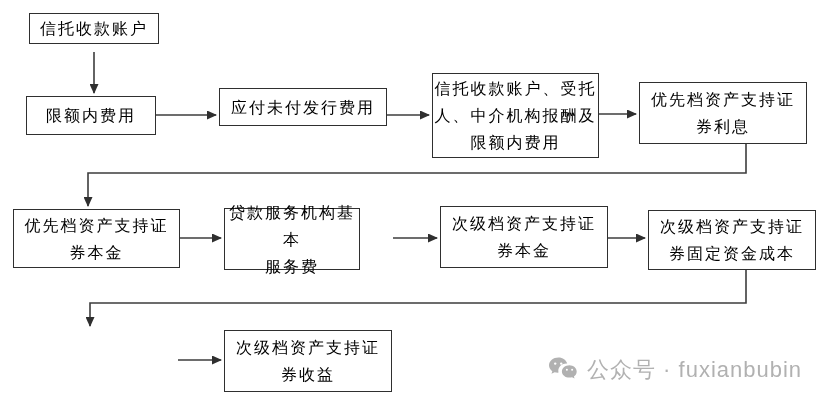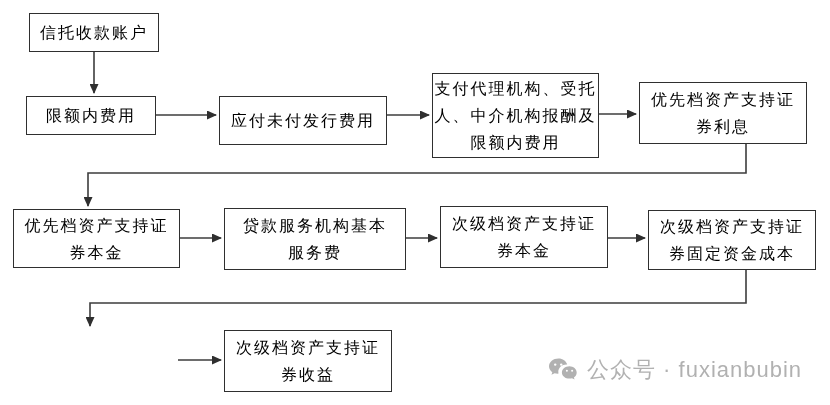--- a/index.html
+++ b/index.html
@@ -22,21 +22,21 @@
     border:1.5px solid #2f2f2f;
     color:#000000;
     font-size:16px;
     line-height:27px;
     letter-spacing:2px;
     text-align:center;
   }
   .node span { white-space:pre-line; }
   .watermark {
     position:absolute; left:548px; top:355px;
-    display:flex; align-items:flex-end; gap:9px;
+    display:flex; align-items:center; gap:9px;
     color:#b1b1b1;
   }
   .watermark .wm-text {
     font-size:22px;
     letter-spacing:1px;
     white-space:nowrap;
   }
 </style>
 </head>
 <body>
@@ -56,49 +56,49 @@
       <line x1="599" y1="114" x2="636" y2="114" marker-end="url(#arrow)"></line>
       <polyline points="746,144 746,173 88,173 88,206" marker-end="url(#arrow)"></polyline>
       <line x1="180" y1="238" x2="221" y2="238" marker-end="url(#arrow)"></line>
       <line x1="393" y1="238" x2="437" y2="238" marker-end="url(#arrow)"></line>
       <line x1="608" y1="238" x2="645" y2="238" marker-end="url(#arrow)"></line>
       <polyline points="746,270 746,303 90,303 90,326" marker-end="url(#arrow)"></polyline>
       <line x1="178" y1="360" x2="221" y2="360" marker-end="url(#arrow)"></line>
     </g>
   </svg>
 
-  <div class="node" style="left:29px;top:13px;width:130px;height:39px">
+  <div class="node" style="left:29px;top:13px;width:130px;height:31px">
     <span>信托收款账户</span>
   </div>
 
   <div class="node" style="left:26px;top:96px;width:130px;height:39px">
     <span>限额内费用</span>
   </div>
 
-  <div class="node" style="left:219px;top:96px;width:168px;height:49px">
+  <div class="node" style="left:219px;top:88px;width:168px;height:38px">
     <span>应付未付发行费用</span>
   </div>
 
   <div class="node" style="left:432px;top:73px;width:167px;height:85px">
-    <span>支付代理机构、受托
+    <span>信托收款账户、受托
 人、中介机构报酬及
 限额内费用</span>
   </div>
 
   <div class="node" style="left:639px;top:82px;width:168px;height:62px">
     <span>优先档资产支持证
 券利息</span>
   </div>
 
   <div class="node" style="left:13px;top:209px;width:167px;height:59px">
     <span>优先档资产支持证
 券本金</span>
   </div>
 
-  <div class="node" style="left:224px;top:208px;width:182px;height:62px">
+  <div class="node" style="left:224px;top:208px;width:136px;height:62px">
     <span>贷款服务机构基本
 服务费</span>
   </div>
 
   <div class="node" style="left:440px;top:206px;width:168px;height:62px">
     <span>次级档资产支持证
 券本金</span>
   </div>
 
   <div class="node" style="left:648px;top:210px;width:168px;height:60px">

